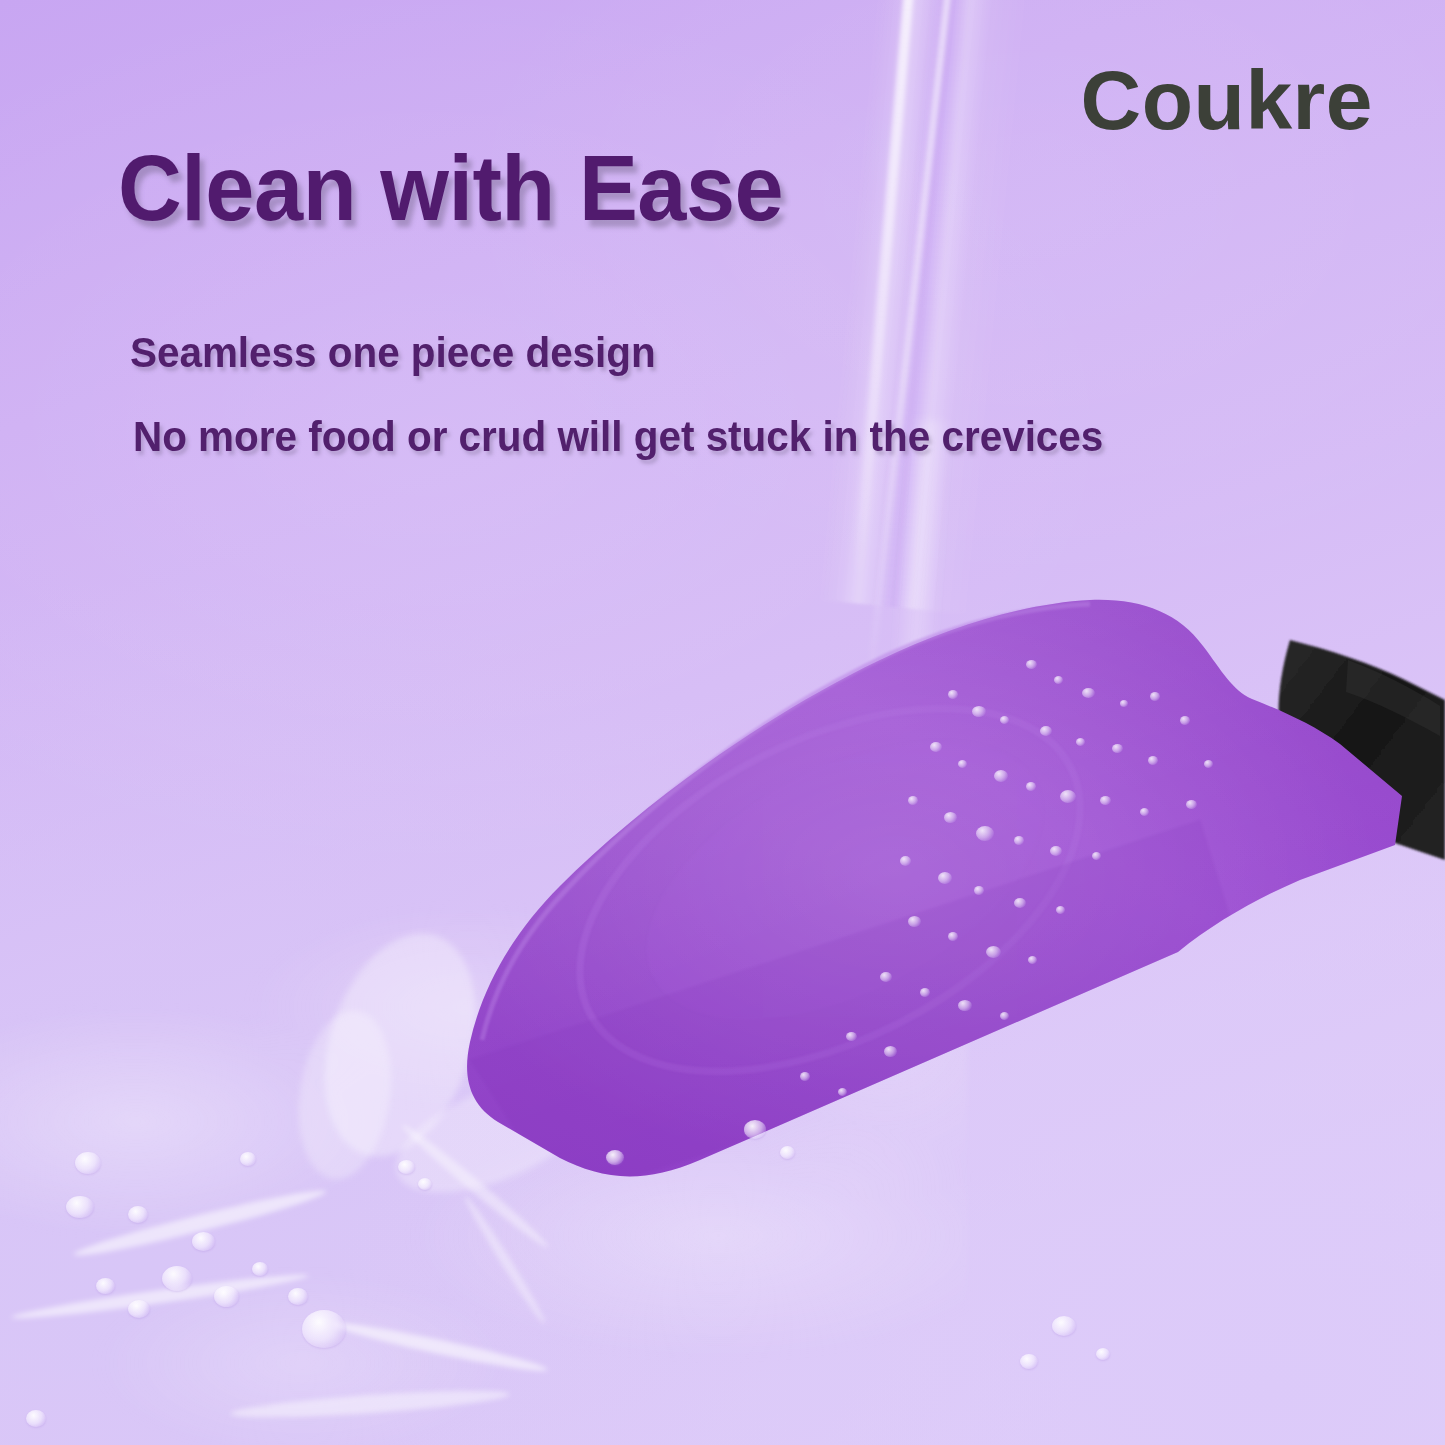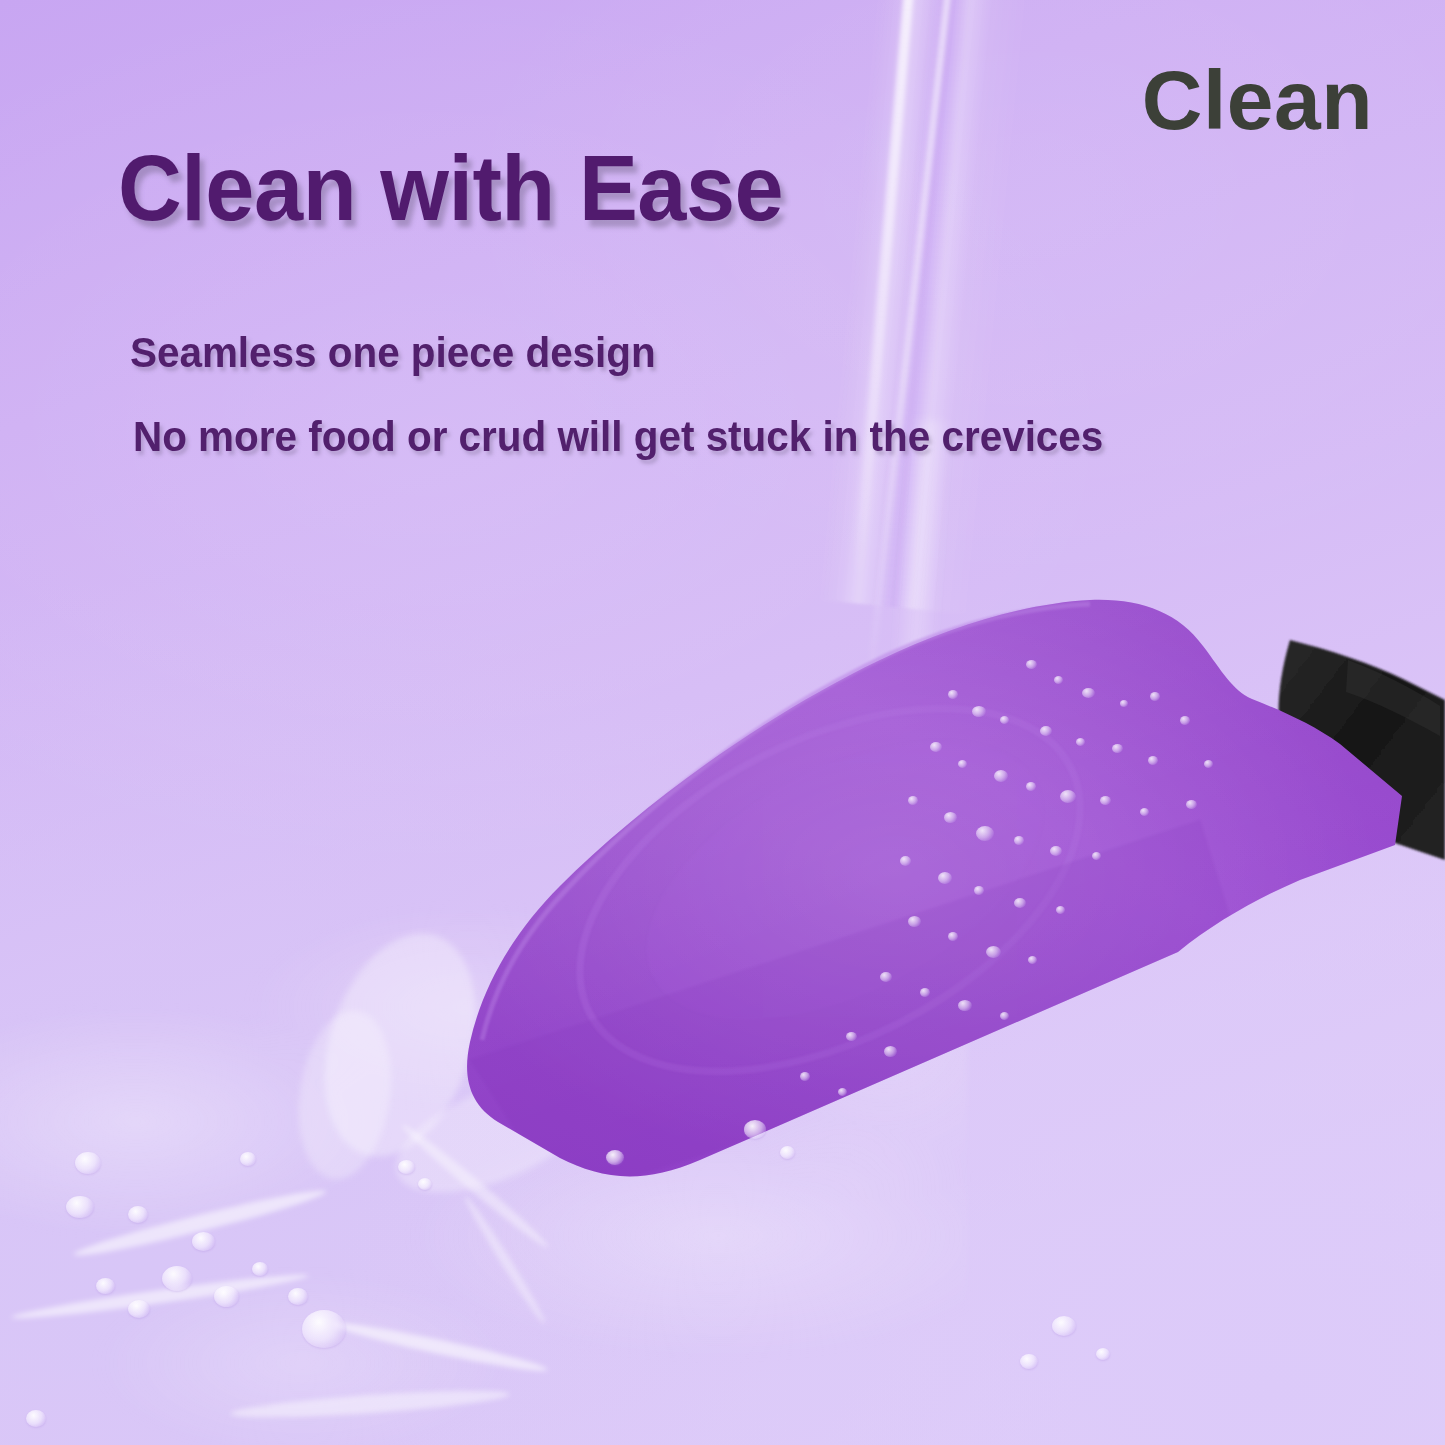--- a/index.html
+++ b/index.html
@@ -360,18 +360,18 @@
   <div class="bgdrop" style="left:398px; top:1160px; width:17px; height:14px;"></div>
   <div class="bgdrop" style="left:418px; top:1178px; width:14px; height:12px;"></div>
   <div class="bgdrop" style="left:606px; top:1150px; width:18px; height:15px;"></div>
   <div class="bgdrop" style="left:744px; top:1120px; width:22px; height:19px;"></div>
   <div class="bgdrop" style="left:780px; top:1146px; width:15px; height:13px;"></div>
   <div class="bgdrop" style="left:1052px; top:1316px; width:24px; height:20px;"></div>
   <div class="bgdrop" style="left:1020px; top:1354px; width:18px; height:15px;"></div>
   <div class="bgdrop" style="left:1096px; top:1348px; width:14px; height:12px;"></div>
   <div class="bgdrop" style="left:26px;  top:1410px; width:20px; height:17px;"></div>
 
-  <div class="brand">Clean</div>
+  <div class="brand">Coukre</div>
   <div class="headline">Clean with Ease</div>
   <div class="sub sub-1">Seamless one piece design</div>
   <div class="sub sub-2">No more food  or crud will get stuck in the crevices</div>
 
 </div>
 
 </body></html>

